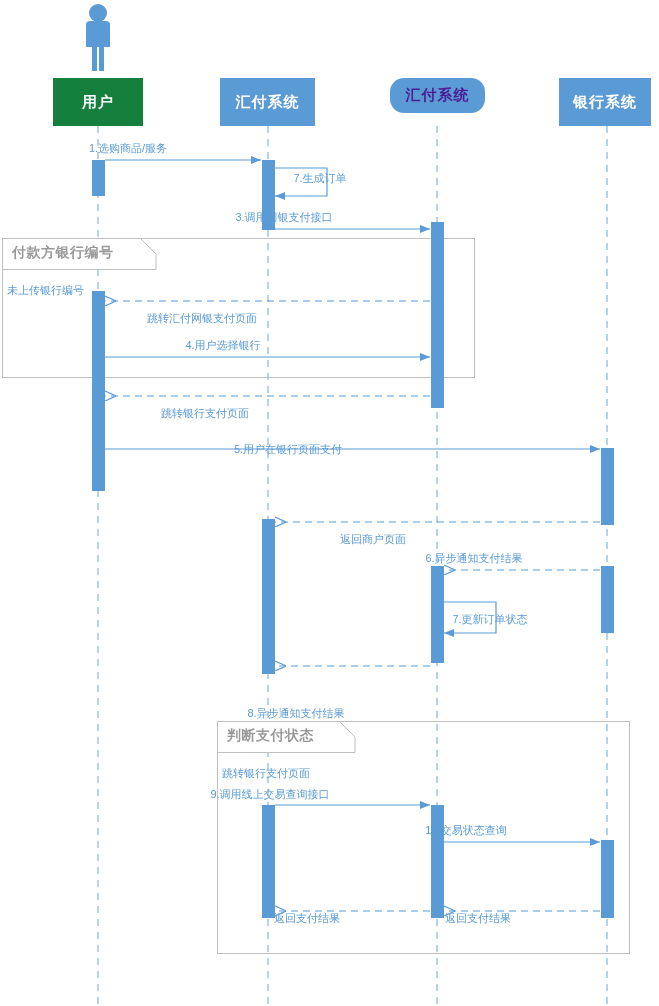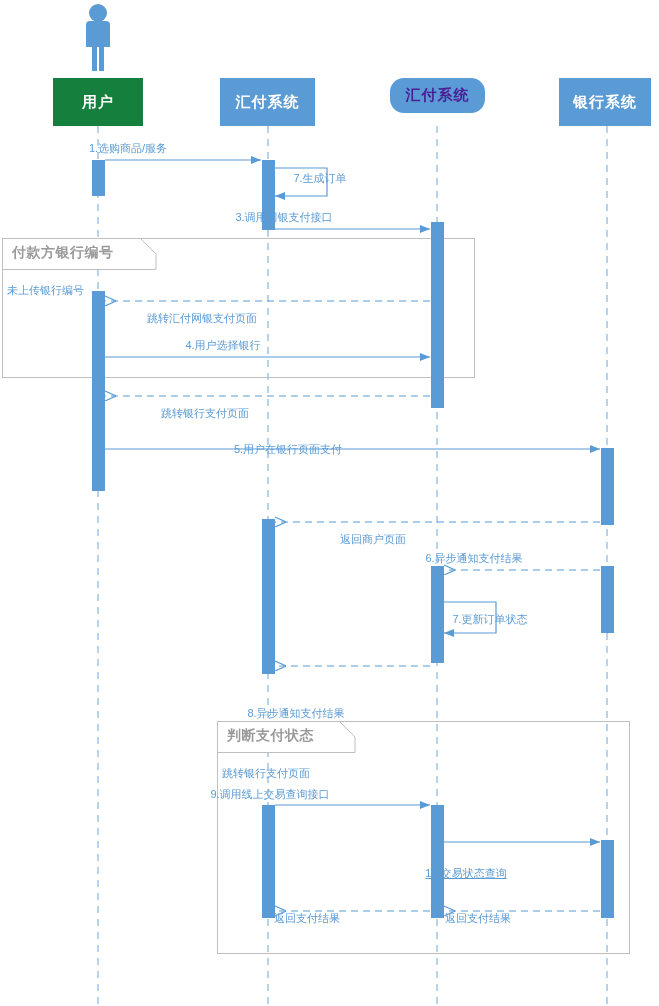--- a/index.html
+++ b/index.html
@@ -147,17 +147,17 @@
       <div class="msg-label" style="left: 284px; top: 210px; transform: translateX(-50%);">3.调用网银支付接口</div>
       <div class="msg-label" style="left: 202px; top: 311px; transform: translateX(-50%);">跳转汇付网银支付页面</div>
       <div class="msg-label" style="left: 223px; top: 338px; transform: translateX(-50%);">4.用户选择银行</div>
       <div class="msg-label" style="left: 205px; top: 406px; transform: translateX(-50%);">跳转银行支付页面</div>
       <div class="msg-label" style="left: 288px; top: 430px; transform: translateX(-50%); margin-top: 12px;">5.用户在银行页面支付</div>
       <div class="msg-label" style="left: 373px; top: 532px; transform: translateX(-50%);">返回商户页面</div>
       <div class="msg-label" style="left: 474px; top: 551px; transform: translateX(-50%);">6.异步通知支付结果</div>
       <div class="msg-label" style="left: 490px; top: 612px; transform: translateX(-50%);">7.更新订单状态</div>
       <div class="msg-label" style="left: 296px; top: 691px; transform: translateX(-50%); margin-top: 15px;">8.异步通知支付结果</div>
       <div class="msg-label" style="left: 270px; top: 787px; transform: translateX(-50%); text-align: right;">9.调用线上交易查询接口</div>
-      <div class="msg-label" style="left: 466px; top: 866px; transform: translateX(-50%); text-decoration: underline;">10.交易状态查询</div>
+      <div class="msg-label" style="left: 466px; top: 823px; transform: translateX(-50%);">10.交易状态查询</div>
       <div class="msg-label" style="left: 307px; top: 911px; transform: translateX(-50%);">返回支付结果</div>
       <div class="msg-label" style="left: 478px; top: 911px; transform: translateX(-50%);">返回支付结果</div>
     </div>
 </div>
 
 </body></html>

